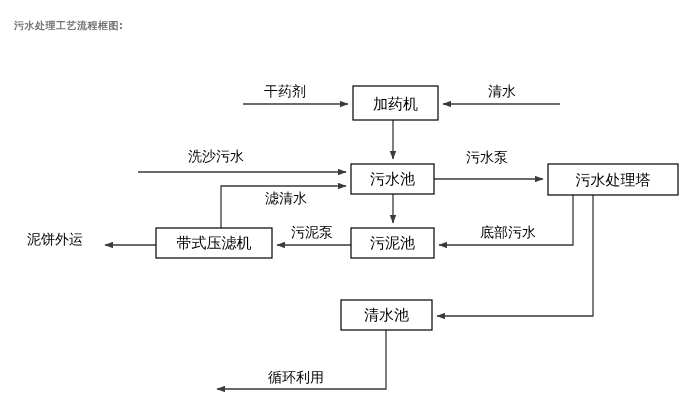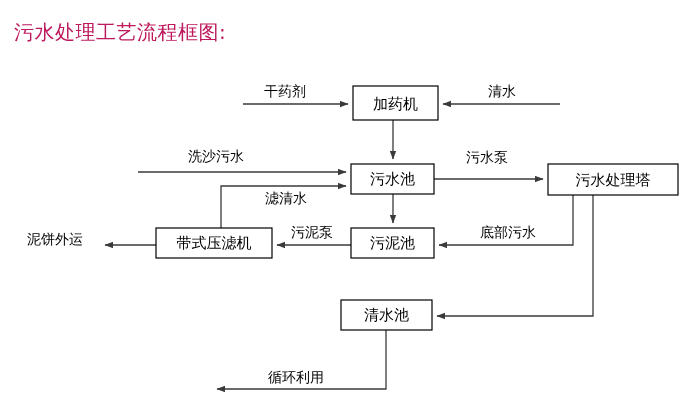--- a/index.html
+++ b/index.html
@@ -12,23 +12,23 @@
     width: 700px;
     height: 420px;
     background: #ffffff;
     overflow: hidden;
     font-family: "DejaVu Sans", "Liberation Sans", sans-serif;
   }
   #title {
     position: absolute;
     left: 14px;
     top: 19px;
-    font-size: 20px;
-    font-weight: normal;
-    color: #be185d;
+    font-size: 10px;
+    font-weight: bold;
+    color: #737373;
     letter-spacing: 0.5px;
     white-space: nowrap;
   }
   svg#flow {
     position: absolute;
     left: 0;
     top: 0;
     width: 700px;
     height: 420px;
   }

